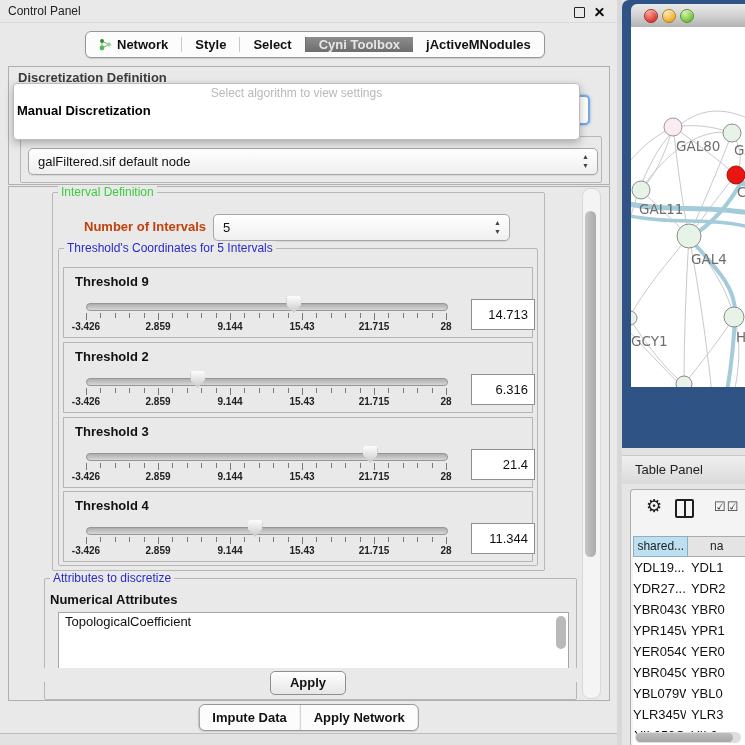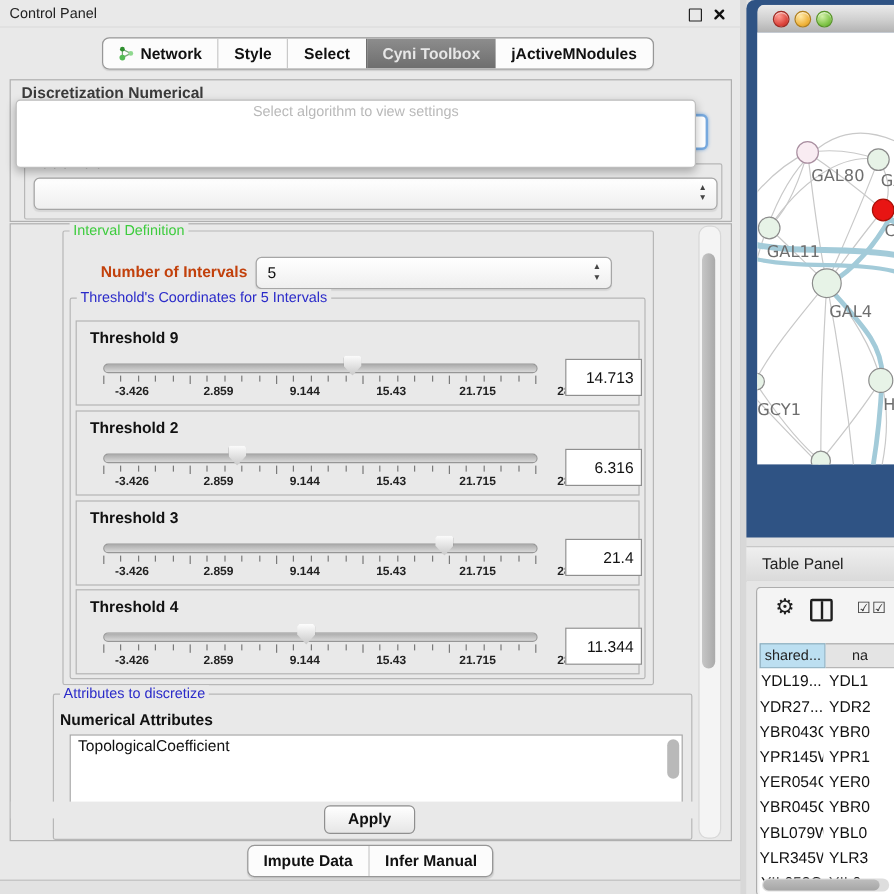--- a/index.html
+++ b/index.html
@@ -1,18 +1,18 @@
 <!DOCTYPE html>
 <html><head>
 <meta charset="utf-8">
 <style>
   html,body{margin:0;padding:0;}
   body{width:745px;height:745px;position:relative;overflow:hidden;background:#E2E2E2;
        font-family:"Liberation Sans",sans-serif;-webkit-font-smoothing:antialiased;}
-  .abs{position:absolute;}
+  .abs{position:absolute;align-items:center;}
 
   
   .cp{position:absolute;left:0;top:0;width:617px;height:733px;background:#E9E9E9;
       border-right:1px solid #C3C3C3;border-bottom:1px solid #BDBDBD;}
   .cp-titlebar{position:absolute;left:0;top:0;width:100%;height:22px;background:#E9E9E9;
       border-bottom:1px solid #DCDCDC;}
   .cp-title{position:absolute;left:8px;top:4px;font-size:12px;color:#222;}
   .float-icon{position:absolute;left:574px;top:7px;width:9px;height:9px;border:1.5px solid #222;border-radius:1px;}
   .close-icon{position:absolute;left:594px;top:6px;width:11px;height:11px;}
   .close-icon i{position:absolute;left:0;top:4.5px;width:11px;height:2.4px;background:#111;border-radius:1px;display:block;}
@@ -77,21 +77,21 @@
   .track{position:absolute;left:0;top:35px;width:100%;height:6px;border:1px solid #969696;border-radius:4px;
       background:linear-gradient(#ADADAD,#D8D8D8);}
   .thumb{position:absolute;top:28px;width:15px;height:17px;transform:translateX(-50%);
       background:linear-gradient(#FDFDFD,#C9C9C9);
       clip-path:polygon(12% 0,88% 0,100% 14%,100% 52%,50% 100%,0 52%,0 14%);
       filter:drop-shadow(0 0 1px #777);}
   .ticks{position:absolute;left:0;top:45px;width:100%;height:8px;}
   .ticks i{position:absolute;top:0;width:1px;height:5px;background:#7A7A7A;}
   .ticks i.major{height:7px;}
   .tick-labels{position:absolute;left:0;top:53px;width:100%;height:12px;}
-  .tick-labels span{position:absolute;transform:translateX(-50%);font-size:10px;font-weight:bold;color:#222;white-space:nowrap;margin-left:24px;}
+  .tick-labels span{position:absolute;transform:translateX(-50%);font-size:10px;font-weight:bold;color:#222;white-space:nowrap;}
   .val-box{position:absolute;left:407px;top:31px;width:56px;height:29px;background:#FFF;border:1px solid #8F8F8F;
       font-size:13px;color:#111;text-align:right;line-height:29px;padding-right:6px;box-sizing:content-box;}
 
   .attr-group{left:44px;top:578px;width:531px;height:120px;}
   .attr-subtitle{left:50px;top:592px;font-size:13px;font-weight:600;color:#111;}
   .attr-list{left:58px;top:612px;width:509px;height:56px;background:#FFF;border:1px solid #A5A5A5;overflow:hidden;}
   .attr-item{font-size:13px;color:#111;line-height:18px;padding-left:6px;white-space:nowrap;}
   .attr-vthumb{position:absolute;right:2px;top:3px;width:10px;height:33px;background:#B9B9B9;border-radius:5px;}
 
   .apply-strip{left:9px;top:668px;width:598px;height:14px;background:#E9E9E9;z-index:5;}
@@ -171,31 +171,33 @@
       </div>
     <div class="tab sel">
         <span>Cyni Toolbox</span>
       </div>
     <div class="tab">
         <span>jActiveMNodules</span>
       </div>
   </div>
 
   <div class="abs upper-box"></div>
-  <span class="abs alg-label">Discretization Numerical</span>
+  <span class="abs alg-label">Discretization Definition</span>
   <div class="abs combo-frag"></div>
 
   <div class="abs popup">
     <div class="popup-hint">Select algorithm to view settings</div>
+    <div class="popup-item b">Manual Discretization</div>
   </div>
 
   <div class="tgroup td-group">
     <span class="tb-label lbl-dark">Table Data</span>
   </div>
   <div class="combo combo-gal">
+    <span class="cv">galFiltered.sif default node</span>
     <span class="spin">▲<br>▼</span>
   </div>
 
   <div class="abs scroll-box"></div>
 
   <div class="tgroup interval-group">
     <span class="tb-label lbl-green">Interval Definition</span>
   </div>
   <span class="abs noi-label">Number of Intervals</span>
   <div class="combo combo-noi">
@@ -399,21 +401,21 @@
 
   <div class="abs apply-strip">
     <div class="apply-btn">Apply</div>
   </div>
 
   <div class="seg bottom-tabs">
     <div class="tab">
         <span>Impute Data</span>
       </div>
     <div class="tab">
-        <span>Infer Manual</span>
+        <span>Apply Network</span>
       </div>
   </div>
 </div>
 
 <div class="gap-strip"></div>
 
 <div class="net-win">
   <div class="net-title">
     <span class="light red"></span>
     <span class="light yellow"></span>

